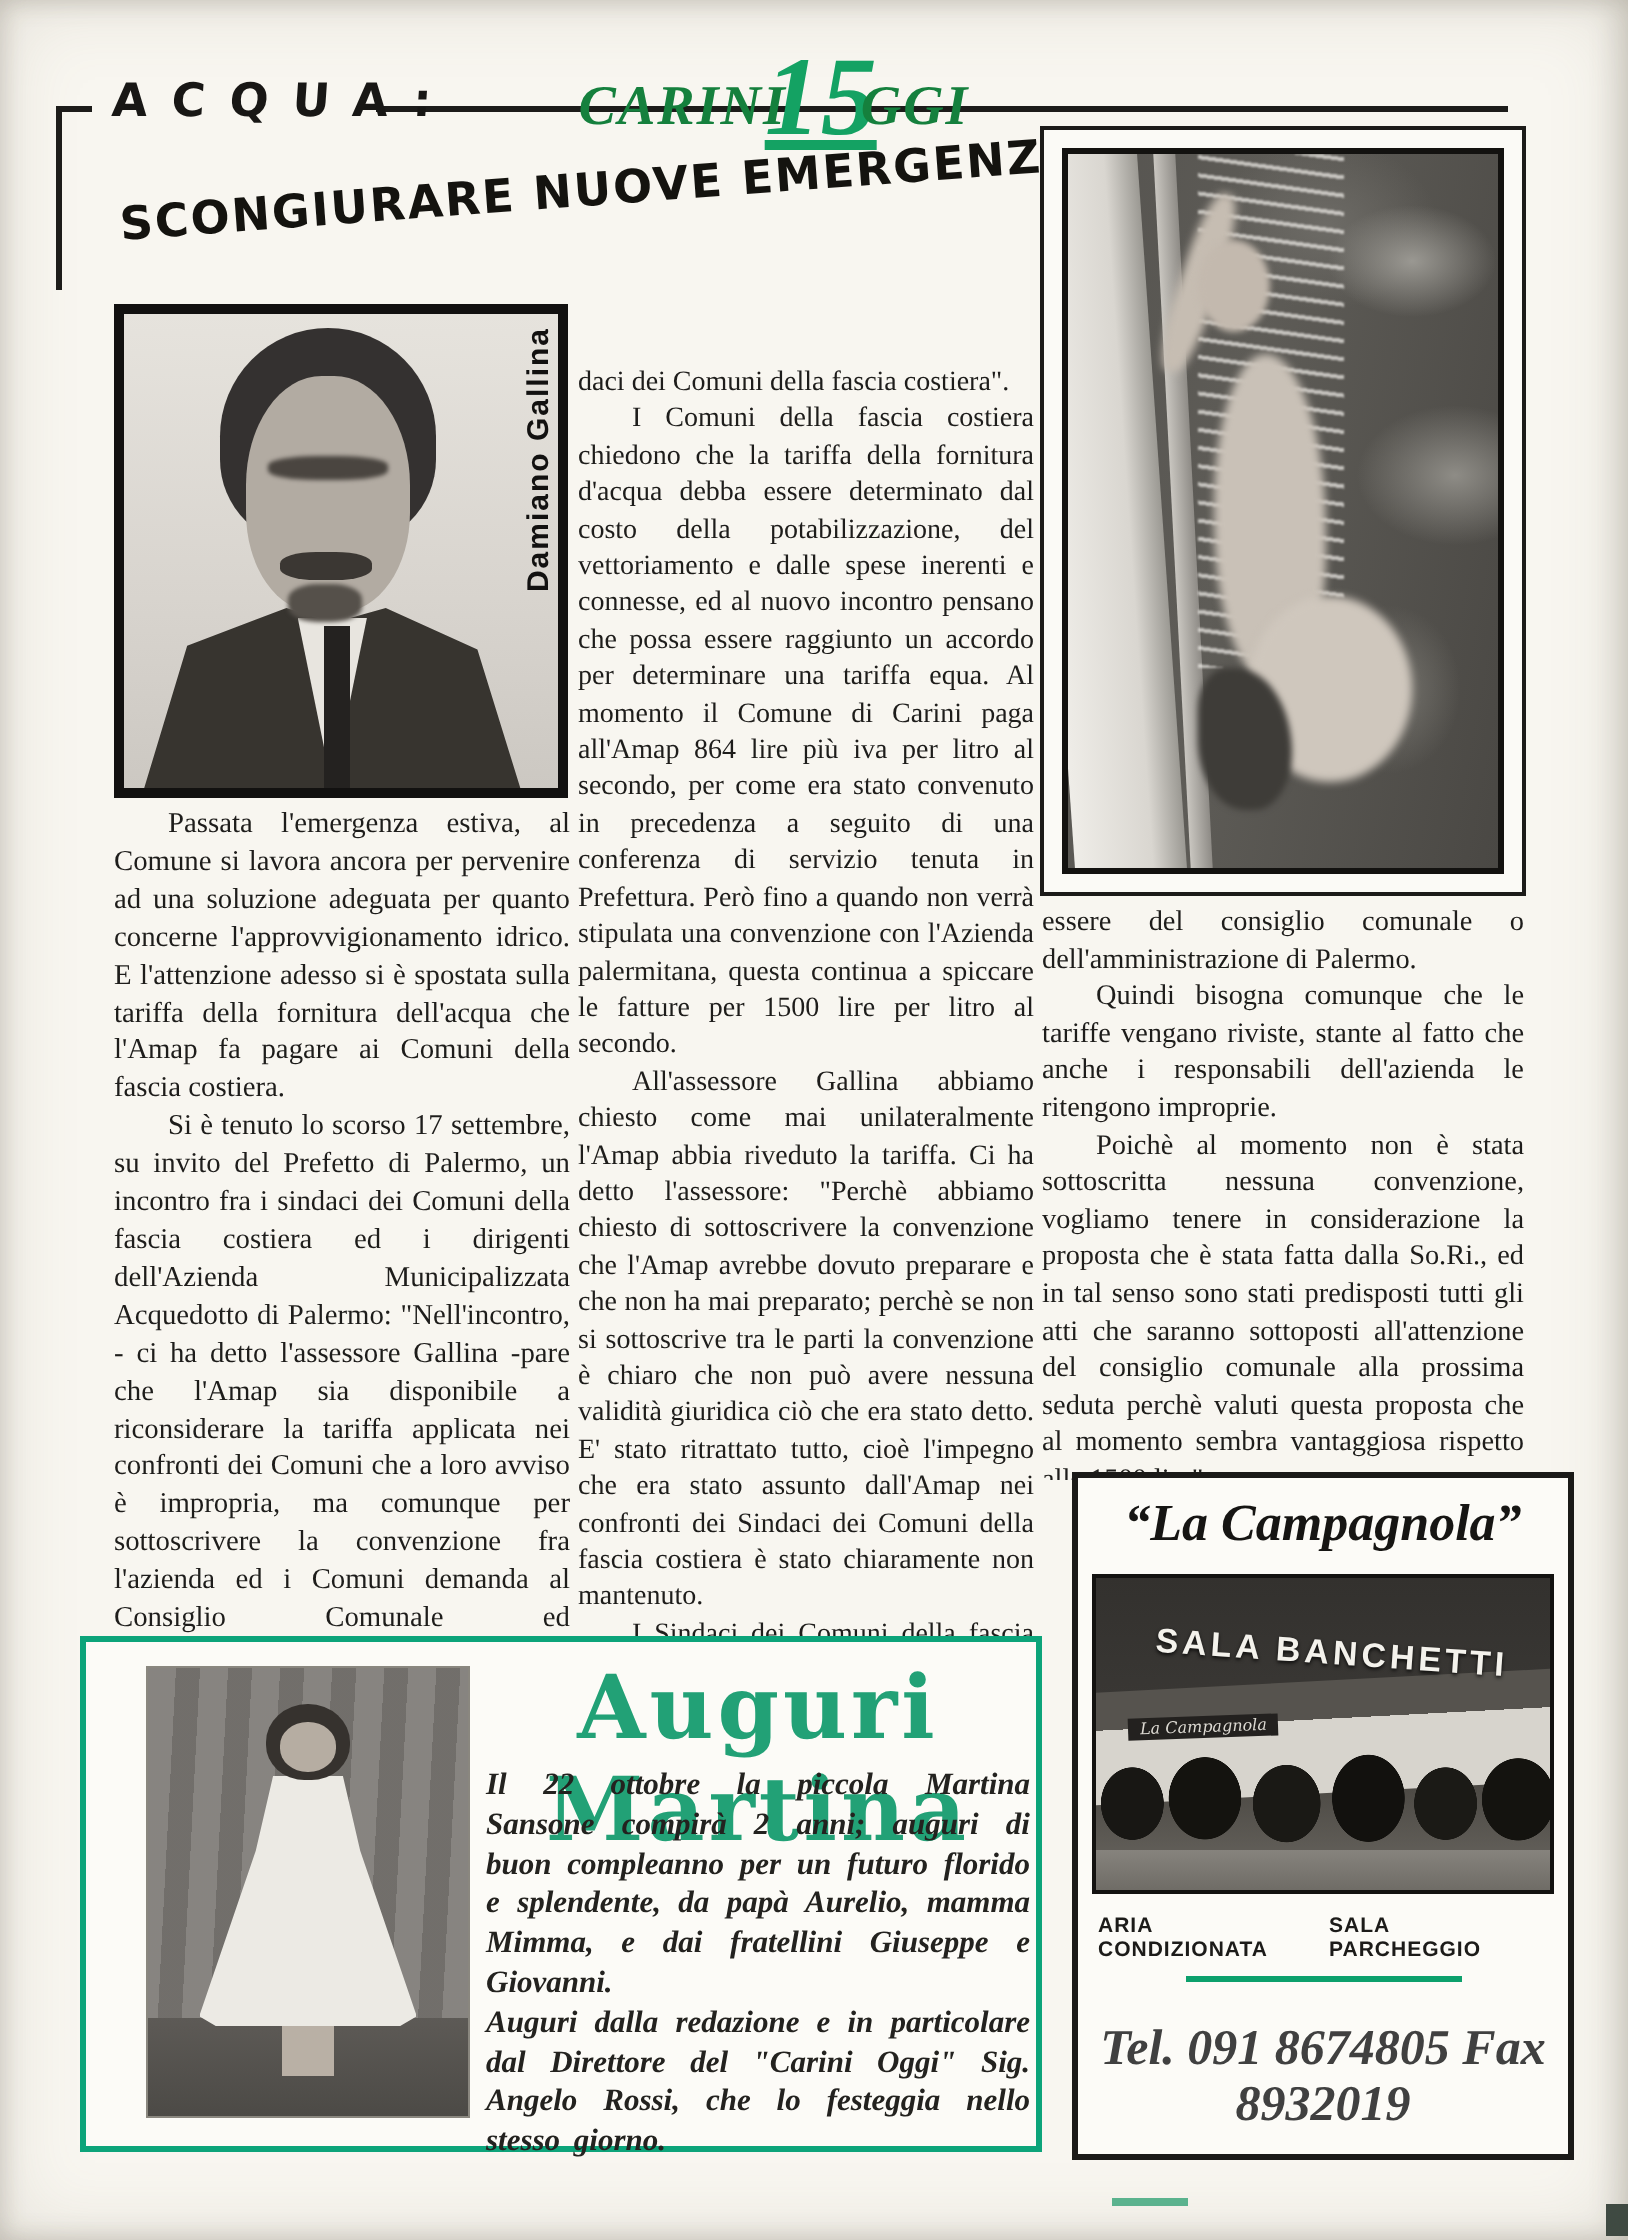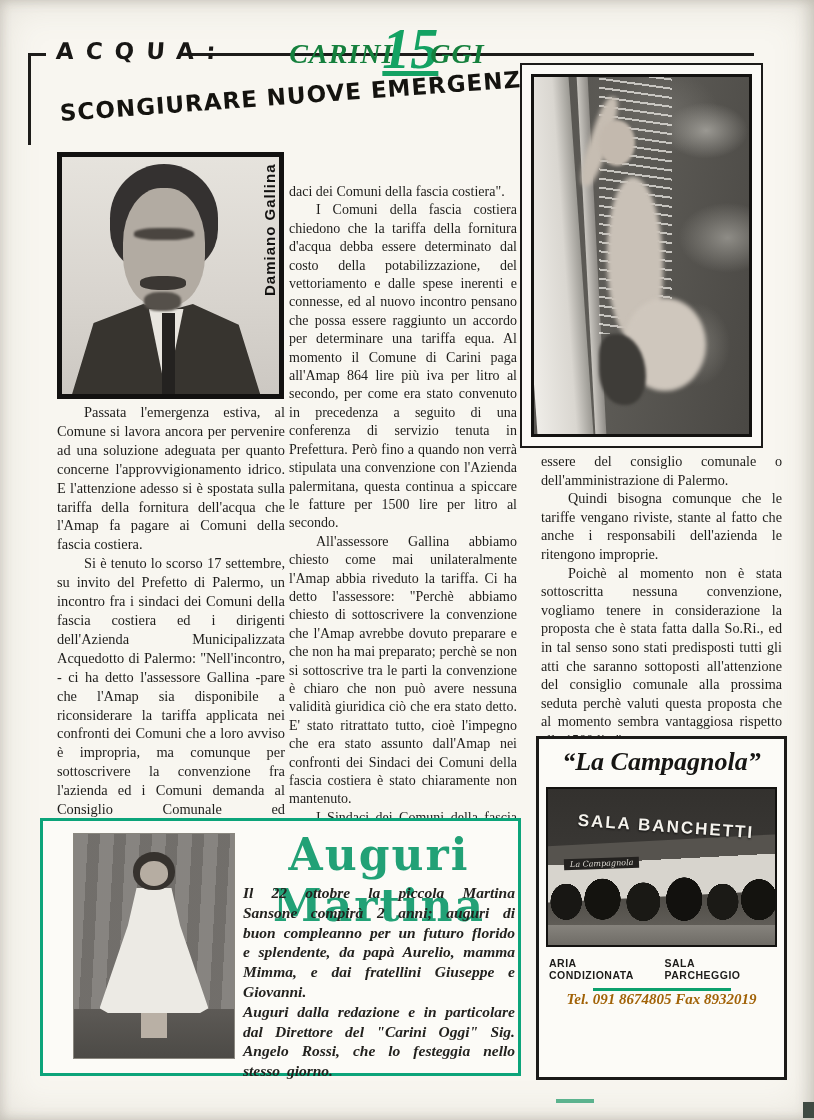--- a/index.html
+++ b/index.html
@@ -45,21 +45,21 @@
                       writing-mode:vertical-rl; transform:rotate(180deg);
                       font-family:"Liberation Sans", sans-serif; font-weight:bold; font-size:15px;
                       color:#121110; letter-spacing:1px; text-align:right; }
   
   .col { position:absolute; text-align:justify; overflow:hidden;
          font-family:"Liberation Serif", serif; color:#1e1d1b; }
   .col p { margin:0; }
   .col p.indent { text-indent:27px; }
   .col1 { left:57px; top:403px; width:228px; height:414px; font-size:14.4px; line-height:18.9px; }
   .col2 { left:289px; top:151px; width:228px; height:666px; font-size:14.0px; line-height:18.4px;margin-top:32px; }
-  .col3 { left:541px; top:452px; width:241px; height:288px; font-size:14.2px; line-height:18.6px; }
+  .col3 { left:521px; top:452px; width:241px; height:288px; font-size:14.2px; line-height:18.6px; }
   
   .shower-frame { position:absolute; left:520px; top:63px; width:243px; height:385px;
                   border:2px solid #1c1b19; background:#fbfaf6; padding:9px; }
   .shower { position:relative; width:100%; height:100%; border:3px solid #131210; overflow:hidden;
             background:
               radial-gradient(60px 40px at 80% 15%, #9a9892 0%, rgba(90,88,84,0) 70%),
               radial-gradient(70px 50px at 90% 45%, #8e8c86 0%, rgba(90,88,84,0) 70%),
               radial-gradient(50px 60px at 75% 75%, #77756f 0%, rgba(70,68,64,0) 70%),
               radial-gradient(80px 60px at 60% 10%, #6d6b66 0%, rgba(70,68,64,0) 70%),
               linear-gradient(100deg, #55534f 0%, #5e5c57 40%, #4a4844 100%); }
@@ -118,22 +118,22 @@
                          radial-gradient(30px 36px at 60% 55%, #12110e 0 60%, rgba(0,0,0,0) 61%),
                          radial-gradient(26px 30px at 77% 60%, #1b1a16 0 60%, rgba(0,0,0,0) 61%),
                          radial-gradient(30px 34px at 93% 56%, #14130f 0 60%, rgba(0,0,0,0) 61%); }
   .r-ground { position:absolute; left:0; bottom:0; width:100%; height:13%; background:linear-gradient(180deg,#86837d,#6f6c66); }
   .ad-features { display:flex; justify-content:flex-start; margin:10px 10px 0;
                  font-family:"Liberation Sans", sans-serif; font-weight:bold; font-size:10.5px;
                  letter-spacing:.5px; color:#1c1b19; }
   .ad-divider { margin:7px auto 0; width:138px; height:3px; background:#0ca06c; }
   .ad-address { margin-top:8px; text-align:center; font-family:"Liberation Serif", serif;
                 font-weight:bold; font-style:italic; font-size:20px; color:#0b9c60; }
-  .ad-phone { margin-top:0; text-align:center; font-family:"Liberation Serif", serif;
-              font-weight:bold; font-style:italic; font-size:15px; color:#a16207; }
+  .ad-phone { margin-top:20px; text-align:center; font-family:"Liberation Serif", serif;
+              font-weight:bold; font-style:italic; font-size:25px; color:#404040; }
   
   .artifact-dash { position:absolute; left:556px; top:1099px; width:38px; height:4px; background:#35a377; opacity:.8; }
   .artifact-corner { position:absolute; left:803px; top:1102px; width:11px; height:16px; background:#3f4a42; }
 </style>
 </head>
 <body>
 
 <div class="page">
 
   <div class="logo">

